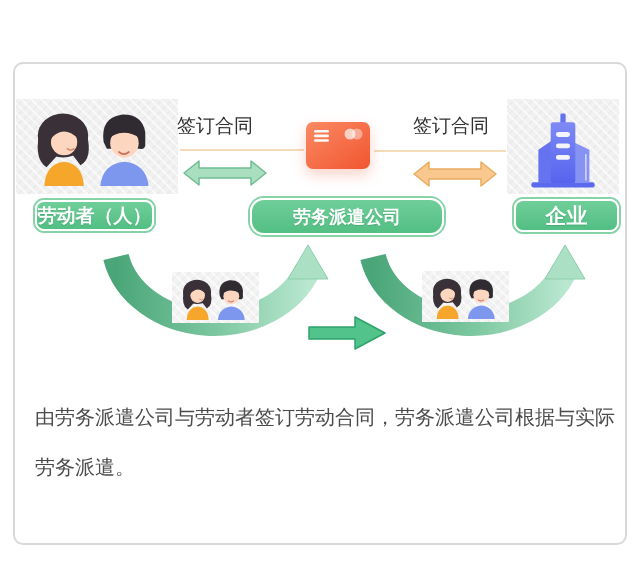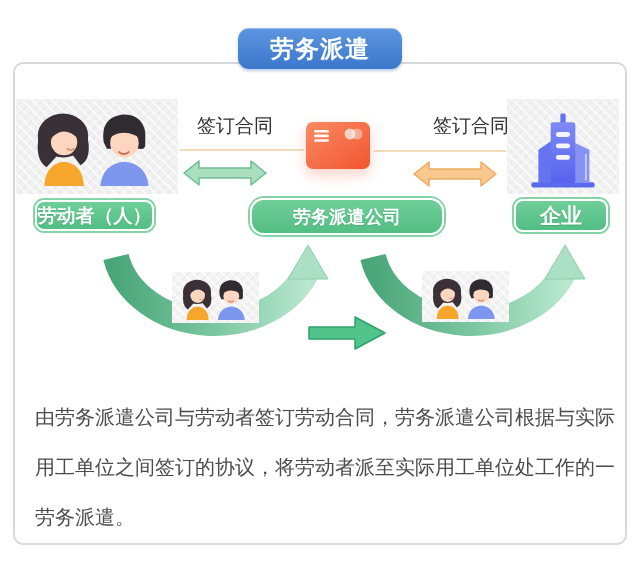--- a/index.html
+++ b/index.html
@@ -37,24 +37,24 @@
   .green-btn {
     position:absolute;
     background:linear-gradient(#70ce99,#52bf83);
     border:2px solid #fff; box-shadow:0 0 0 2px #86d3a8;
     border-radius:9px; color:#fff; font-weight:700;
     display:flex; align-items:center; justify-content:center;
     text-shadow:0 1px 1px rgba(40,130,85,.35); z-index:4;text-align:right;
   }
   .btn-workers    { left:35px;  top:200px; width:119px; height:31px; font-size:19px; }
   .btn-agency     { left:250px; top:198px; width:194px; height:37px; font-size:18px;border-radius:14px; }
-  .btn-enterprise { left:514px; top:199px; width:94px; height:33px; font-size:21px; }
+  .btn-enterprise { left:514px; top:199px; width:105px; height:33px; font-size:21px; }
 
   .rel-label {
-    position:absolute; width:96px; text-align:right;
+    position:absolute; width:96px; text-align:left;
     font-size:19px; color:#303030; font-weight:400; top:113px; z-index:2;
   }
   .rel-label-left  { left:177px; }
   .rel-label-right { left:413px; }
 
   .tan-line { position:absolute; height:2px; background:#f2dcba; z-index:1; }
   .tan-line-left  { left:180px; top:149px; width:124px; }
   .tan-line-right { left:374px; top:150px; width:132px; }
 
   .dbl-arrow { position:absolute; width:86px; height:30px; }
@@ -93,23 +93,20 @@
         <circle cx="85" cy="33" r="13" fill="#fcd6bf"></circle>
         <path d="M70 30 Q72 18 85 17 Q98 18 100 29 Q90 22 80 24 Q73 26 70 30 Z" fill="#2f2b31"></path>
         <path d="M80 41 q4.5 4 9 0" stroke="#c9705a" stroke-width="1.6" fill="none" stroke-linecap="round"></path>
         <path d="M63 72 Q65 52 85 50 Q105 52 107 72 Z" fill="#7d97ee"></path>
       </g>
     </defs>
   </svg>
 
   <div class="panel"></div>
 
-  <div class="header-badge">
-    <span>劳务派遣</span>
-  </div>
 
   <div class="pattern-box box-workers">
     <svg viewBox="0 0 120 72" style="width:132px;height:79px">
         <use href="#ppl"></use>
       </svg>
   </div>
 
   <div class="card-wrap">
     <svg viewBox="0 0 66 54">
       <defs>
@@ -211,17 +208,16 @@
       </svg>
   </div>
   <div class="pattern-box mini-box mini-box-2">
     <svg viewBox="0 0 120 72" style="width:74px;height:44px">
         <use href="#ppl"></use>
       </svg>
   </div>
 
   <div class="desc">
     <div class="desc-line">由劳务派遣公司与劳动者签订劳动合同，劳务派遣公司根据与实际</div>
-    <div class="desc-line">用工单位之间签订的协议，将劳动者派至实际用工单位处工作的一</div>
     <div class="desc-line">劳务派遣。</div>
   </div>
 
 </div>
 
 </body></html>

